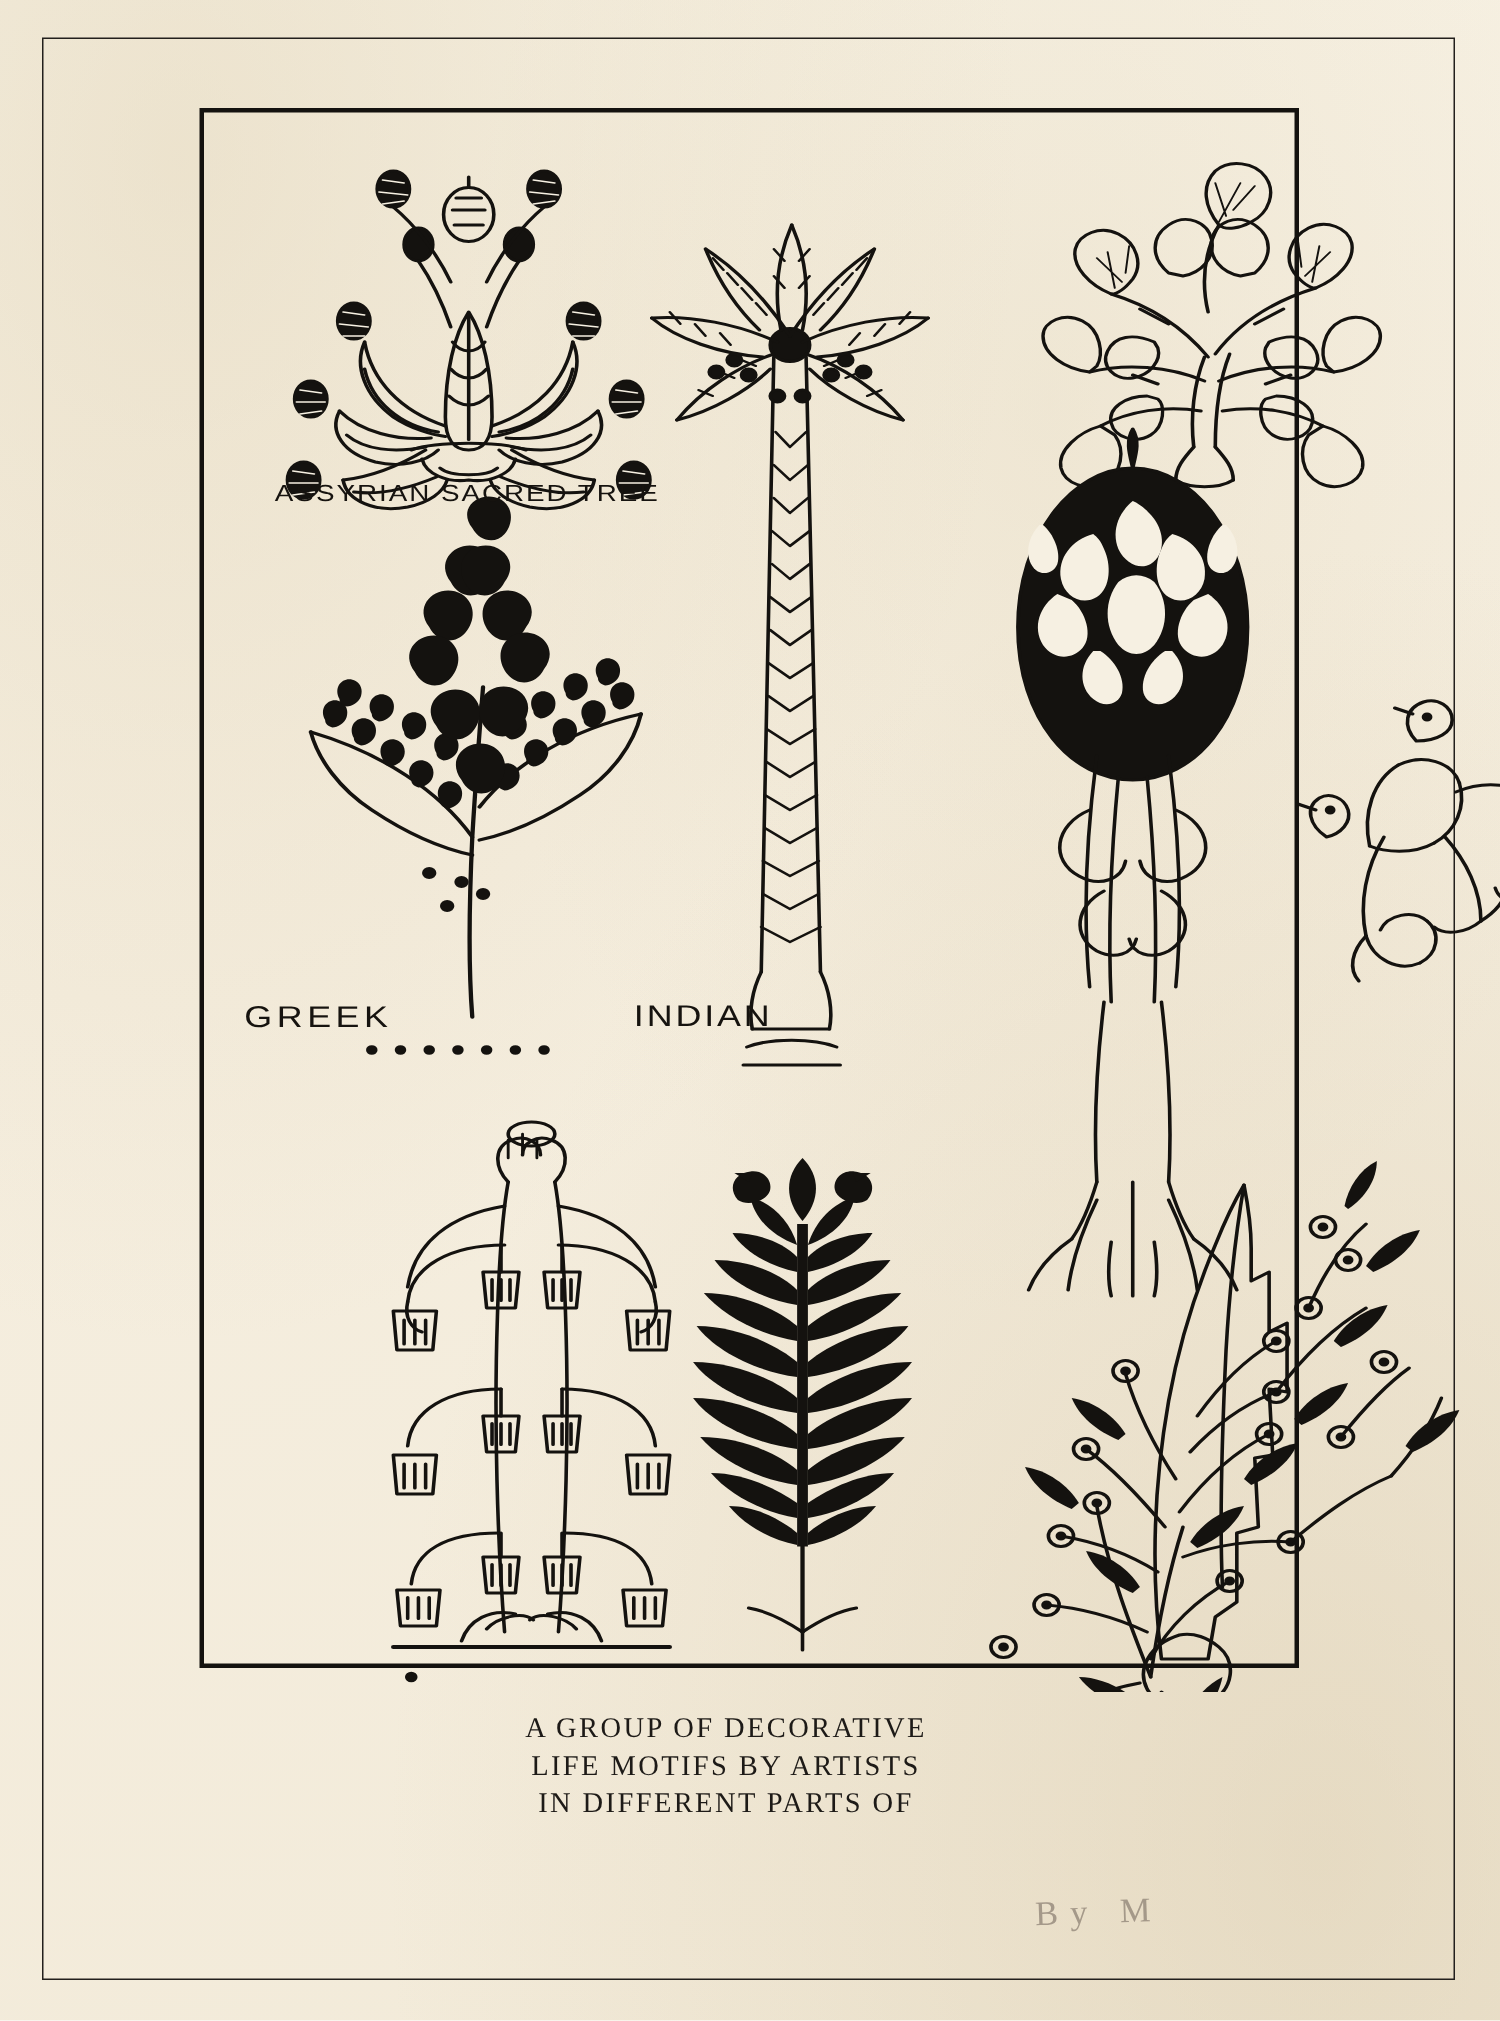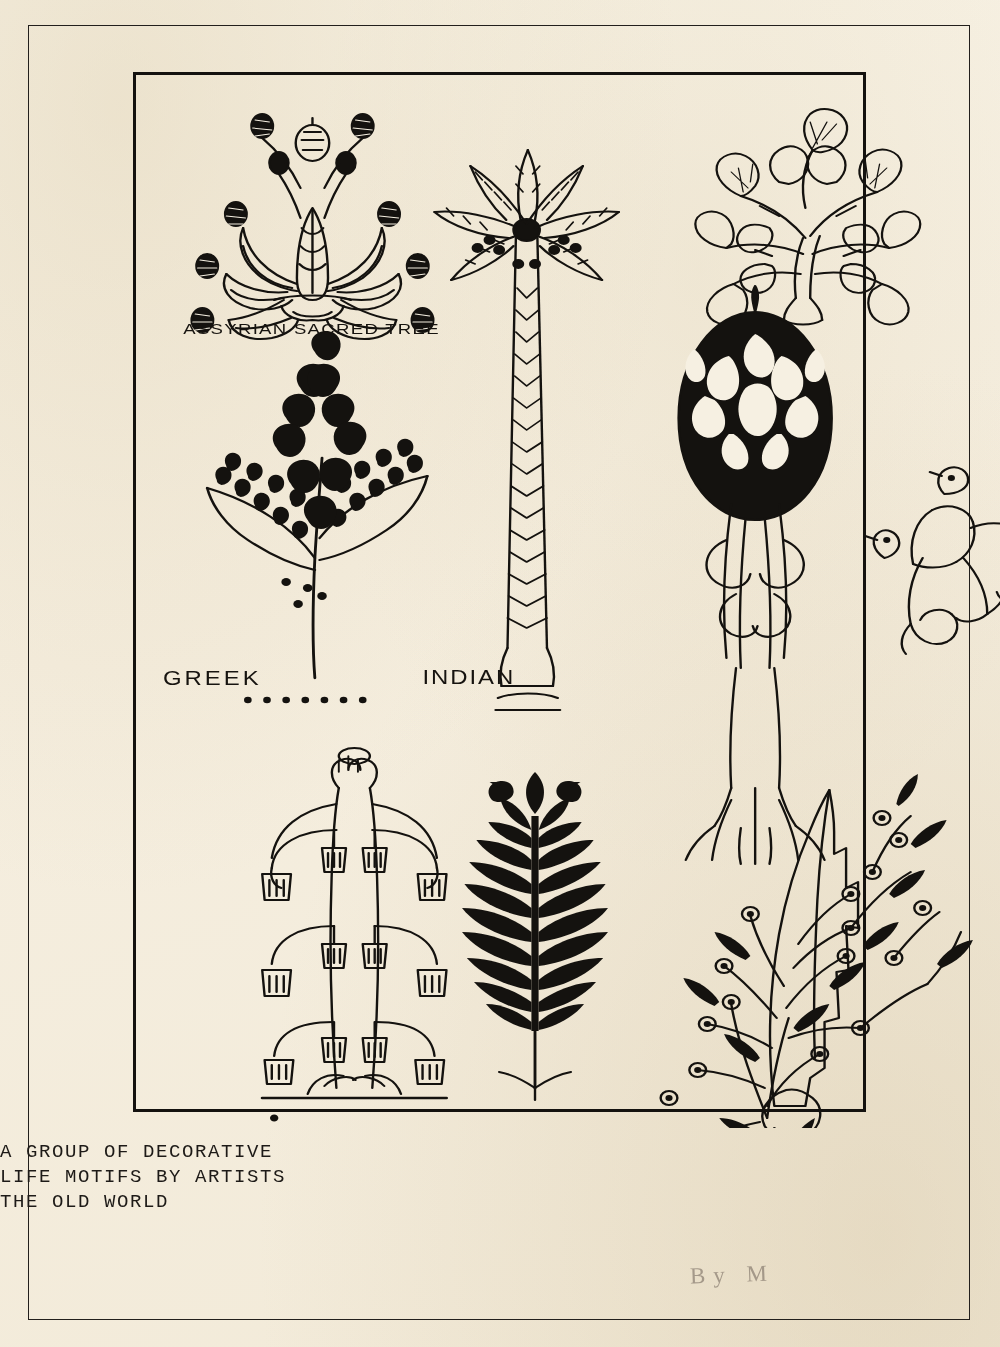--- a/index.html
+++ b/index.html
@@ -70,22 +70,23 @@
     width: 100%;
     height: 100%;
   }
 
   
   .caption {
     position: absolute;
     left: 0;
     top: 1140px;
     width: 968px;
+    text-align: center;
     color: #1d1a17;
-    font-family: Liberation Mono, monospace;
+    font-family: Liberation Serif, serif;
     font-size: 19px;
     letter-spacing: 1.6px;
     line-height: 25px;
   }
   .caption div { white-space: pre; }
 
   .pencil-mark {
     position: absolute;
     left: 690px;
     top: 1262px;
@@ -657,18 +658,18 @@
           <text class="lbl-sm" x="605" y="979" style="font-size:16px;">PERSIAN</text>
         </g>
 
       </g>
     </svg>
   </div>
 
   <div class="caption">
     <div>A GROUP OF DECORATIVE</div>
     <div>LIFE MOTIFS BY ARTISTS</div>
-    <div>THE OLD WORLD</div>
+    <div>IN DIFFERENT PARTS OF</div>
   </div>
 
   <div class="pencil-mark">By M</div>
 
 </div>
 
 </body></html>

